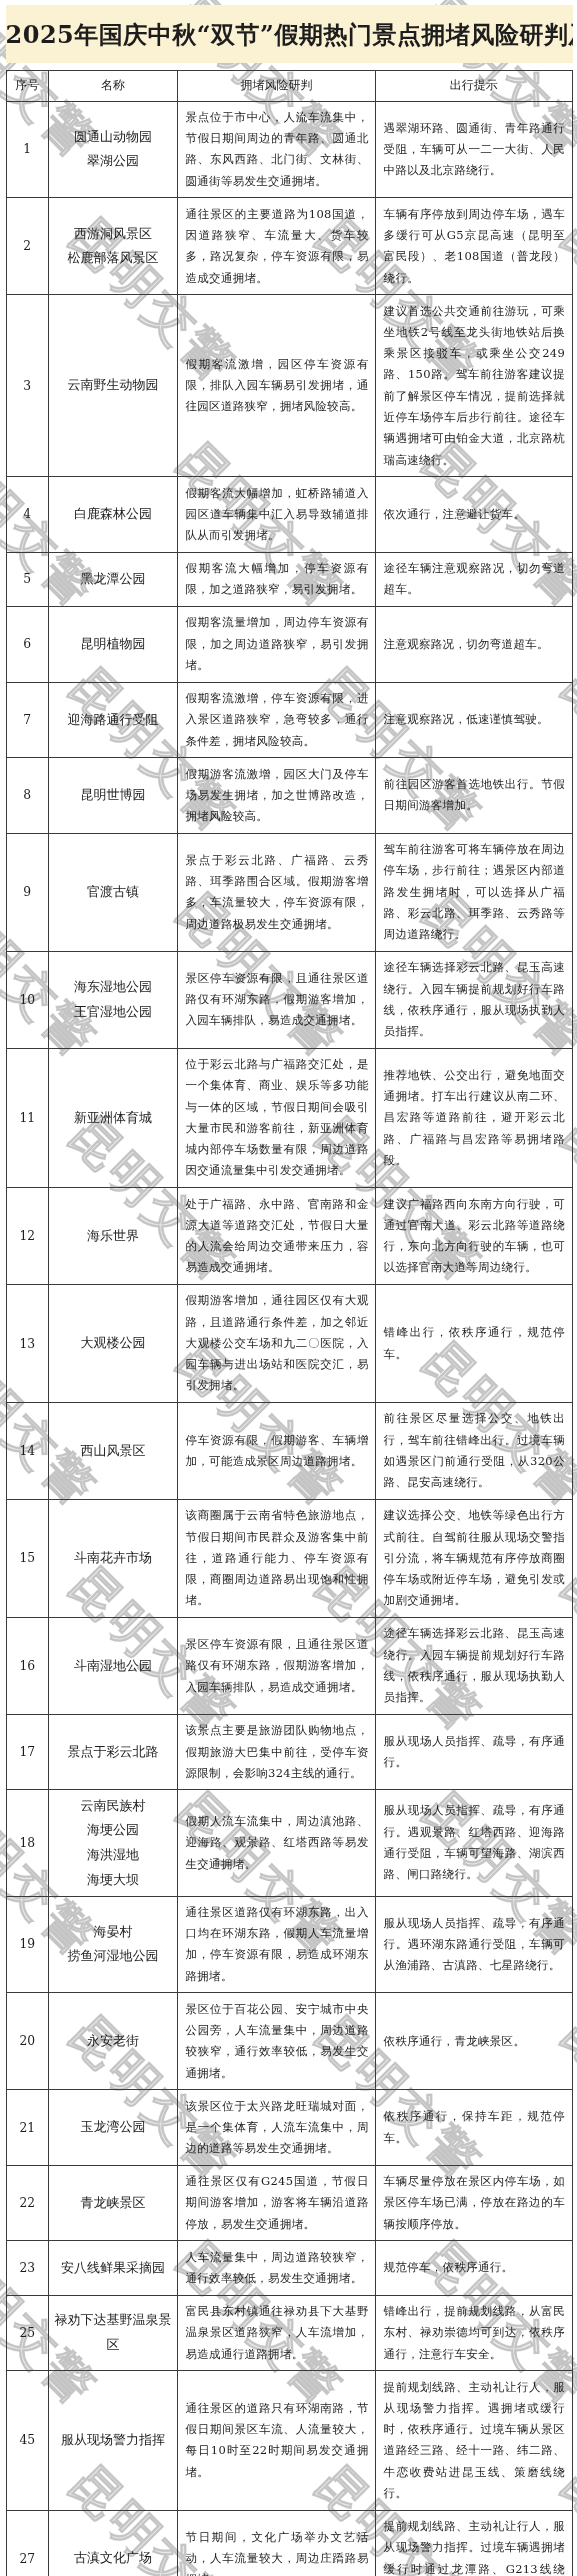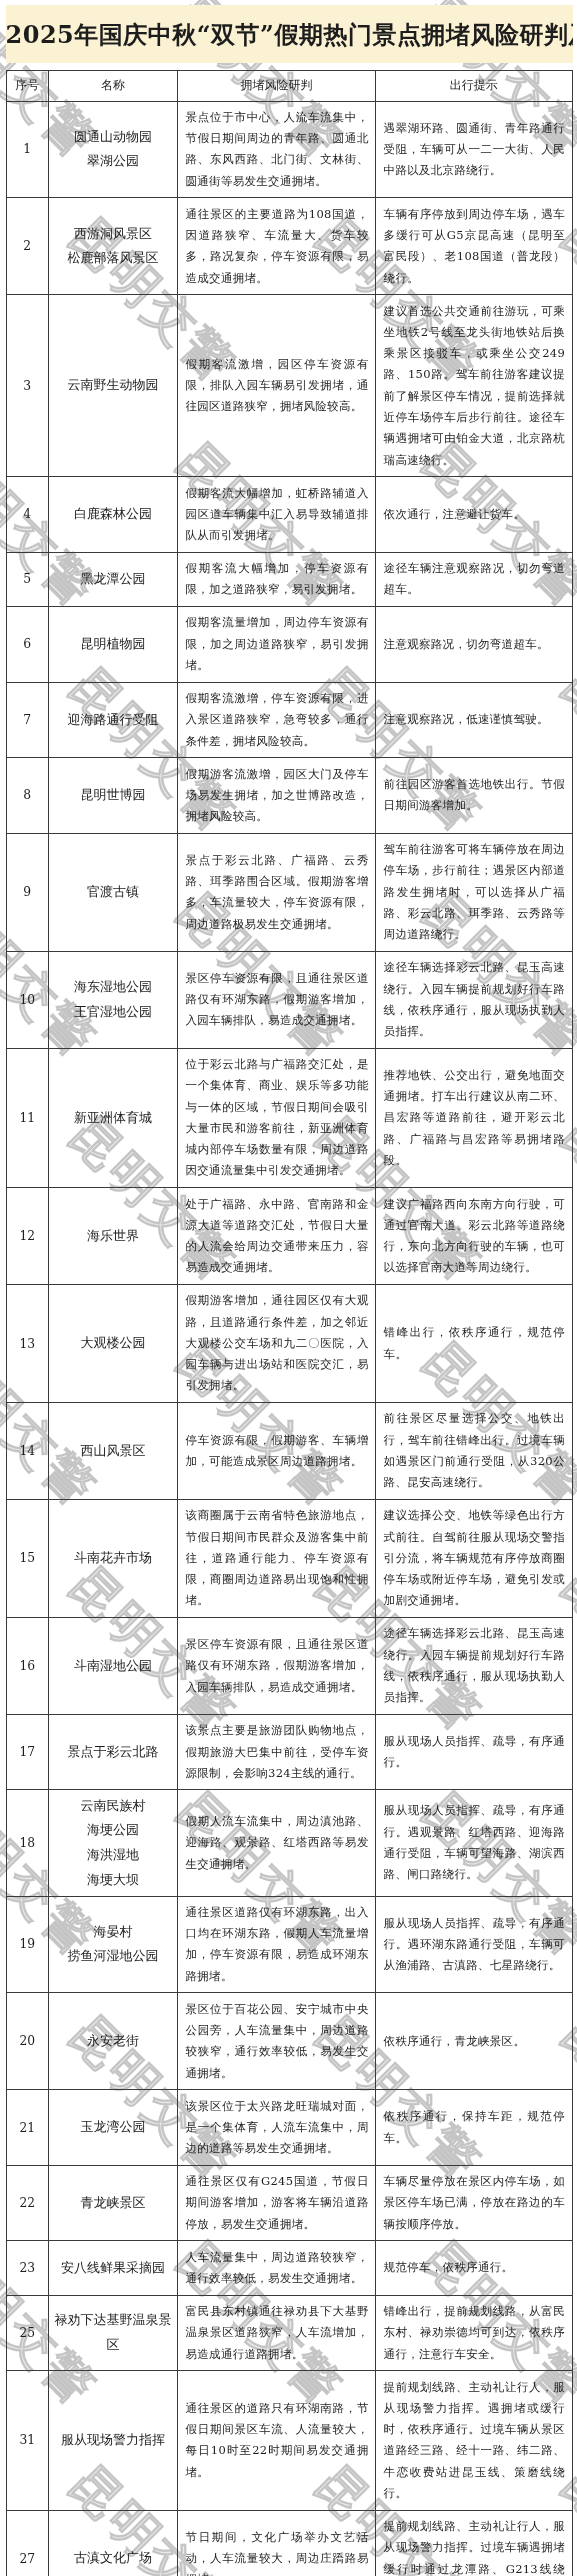--- a/index.html
+++ b/index.html
@@ -329,21 +329,21 @@
 
 
   <tr>
     <td class="c-no">25</td>
     <td class="c-name">禄劝下达基野温泉景区</td>
     <td class="c-risk">富民县东村镇通往禄劝县下大基野温泉景区道路狭窄，人车流增加，易造成通行道路拥堵。</td>
     <td class="c-tip">错峰出行，提前规划线路，从富民东村、禄劝崇德均可到达，依秩序通行，注意行车安全。</td>
   </tr>
 
   <tr>
-    <td class="c-no">31</td>
+    <td class="c-no">45</td>
     <td class="c-name">服从现场警力指挥</td>
     <td class="c-risk">通往景区的道路只有环湖南路，节假日期间景区车流、人流量较大，每日10时至22时期间易发交通拥堵。</td>
     <td class="c-tip">提前规划线路、主动礼让行人，服从现场警力指挥。遇拥堵或缓行时，依秩序通行。过境车辆从景区道路经三路、经十一路、纬二路、牛恋收费站进昆玉线、策磨线绕行。</td>
   </tr>
 
   <tr>
     <td class="c-no">27</td>
     <td class="c-name">古滇文化广场</td>
     <td class="c-risk">节日期间，文化广场举办文艺活动，人车流量较大，周边庄蹻路易拥堵。</td>
     <td class="c-tip">提前规划线路、主动礼让行人，服从现场警力指挥。过境车辆遇拥堵缓行时通过龙潭路、G213线绕行。</td>

